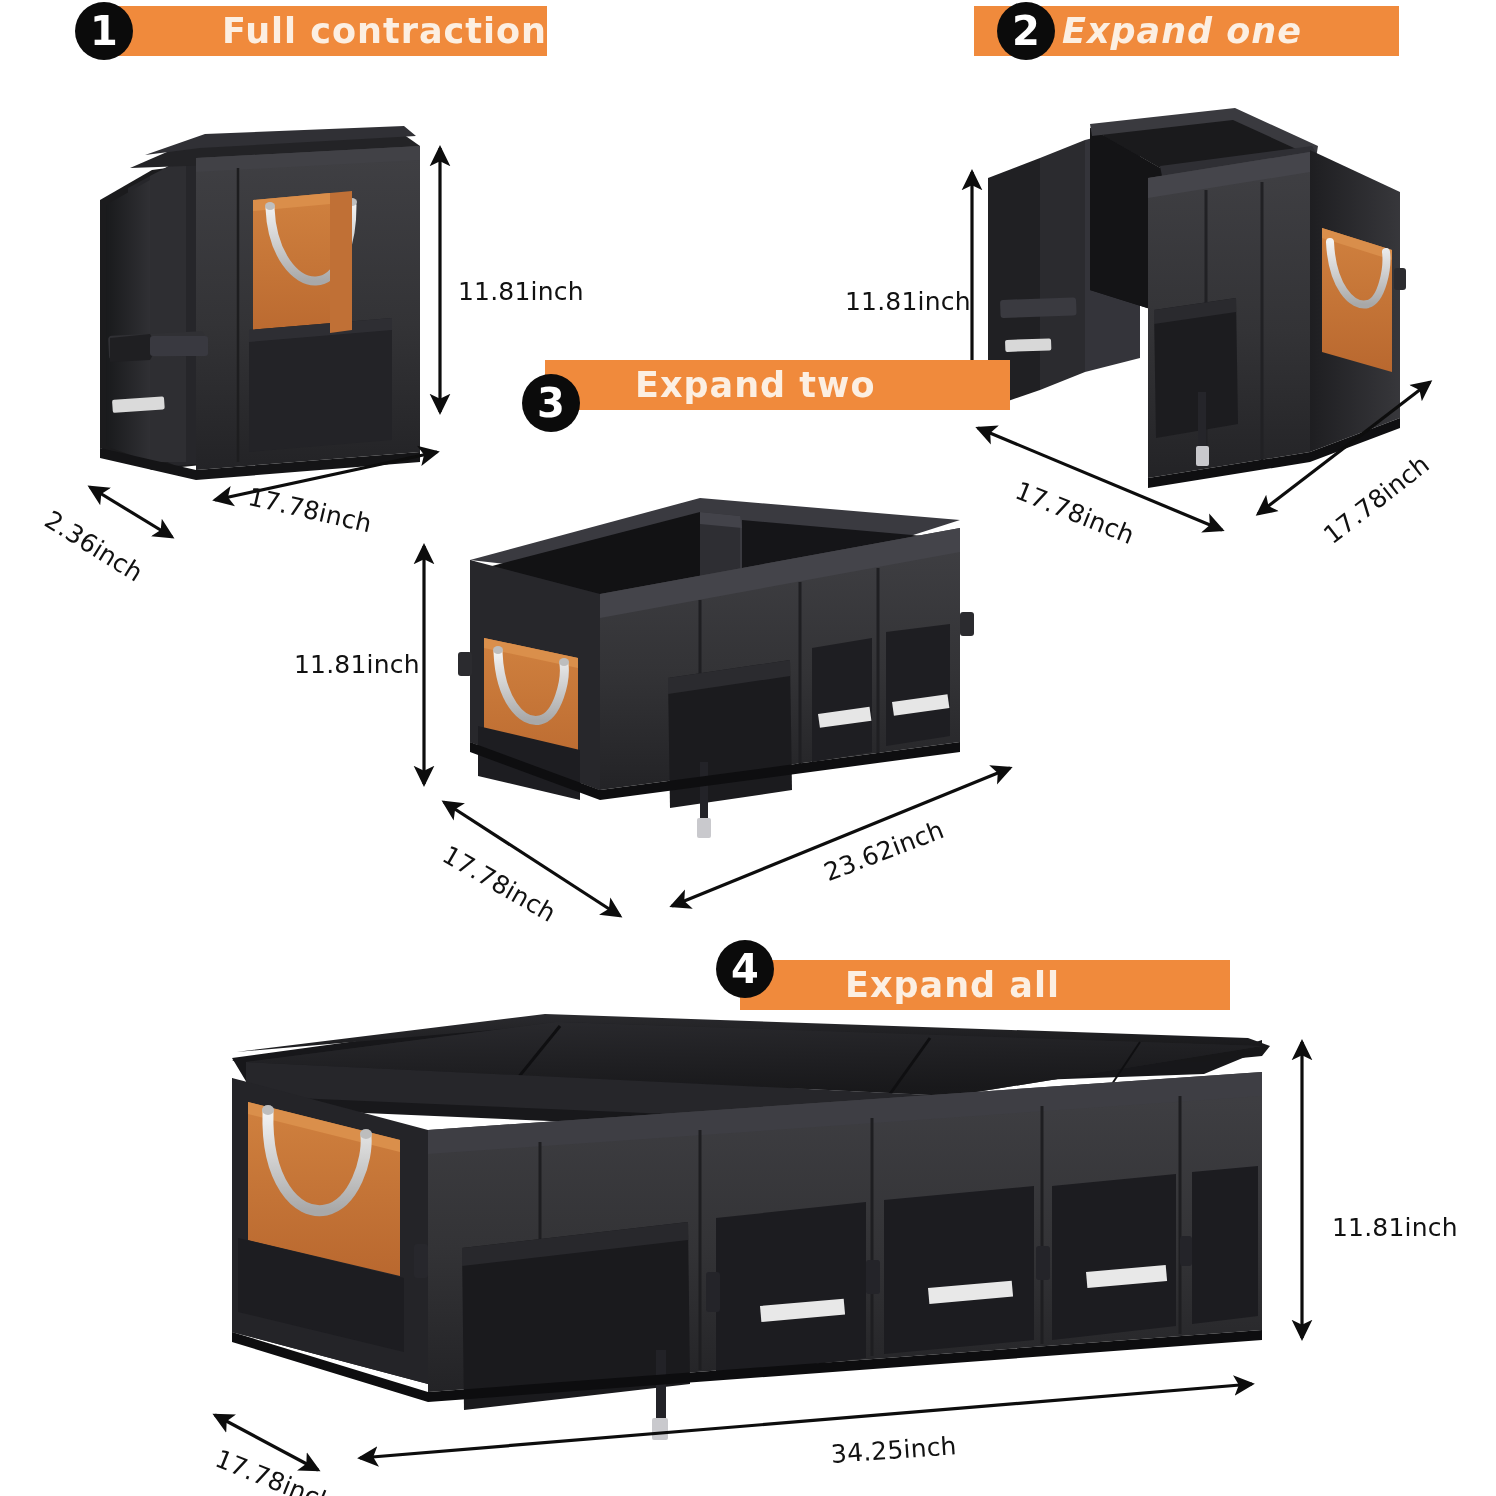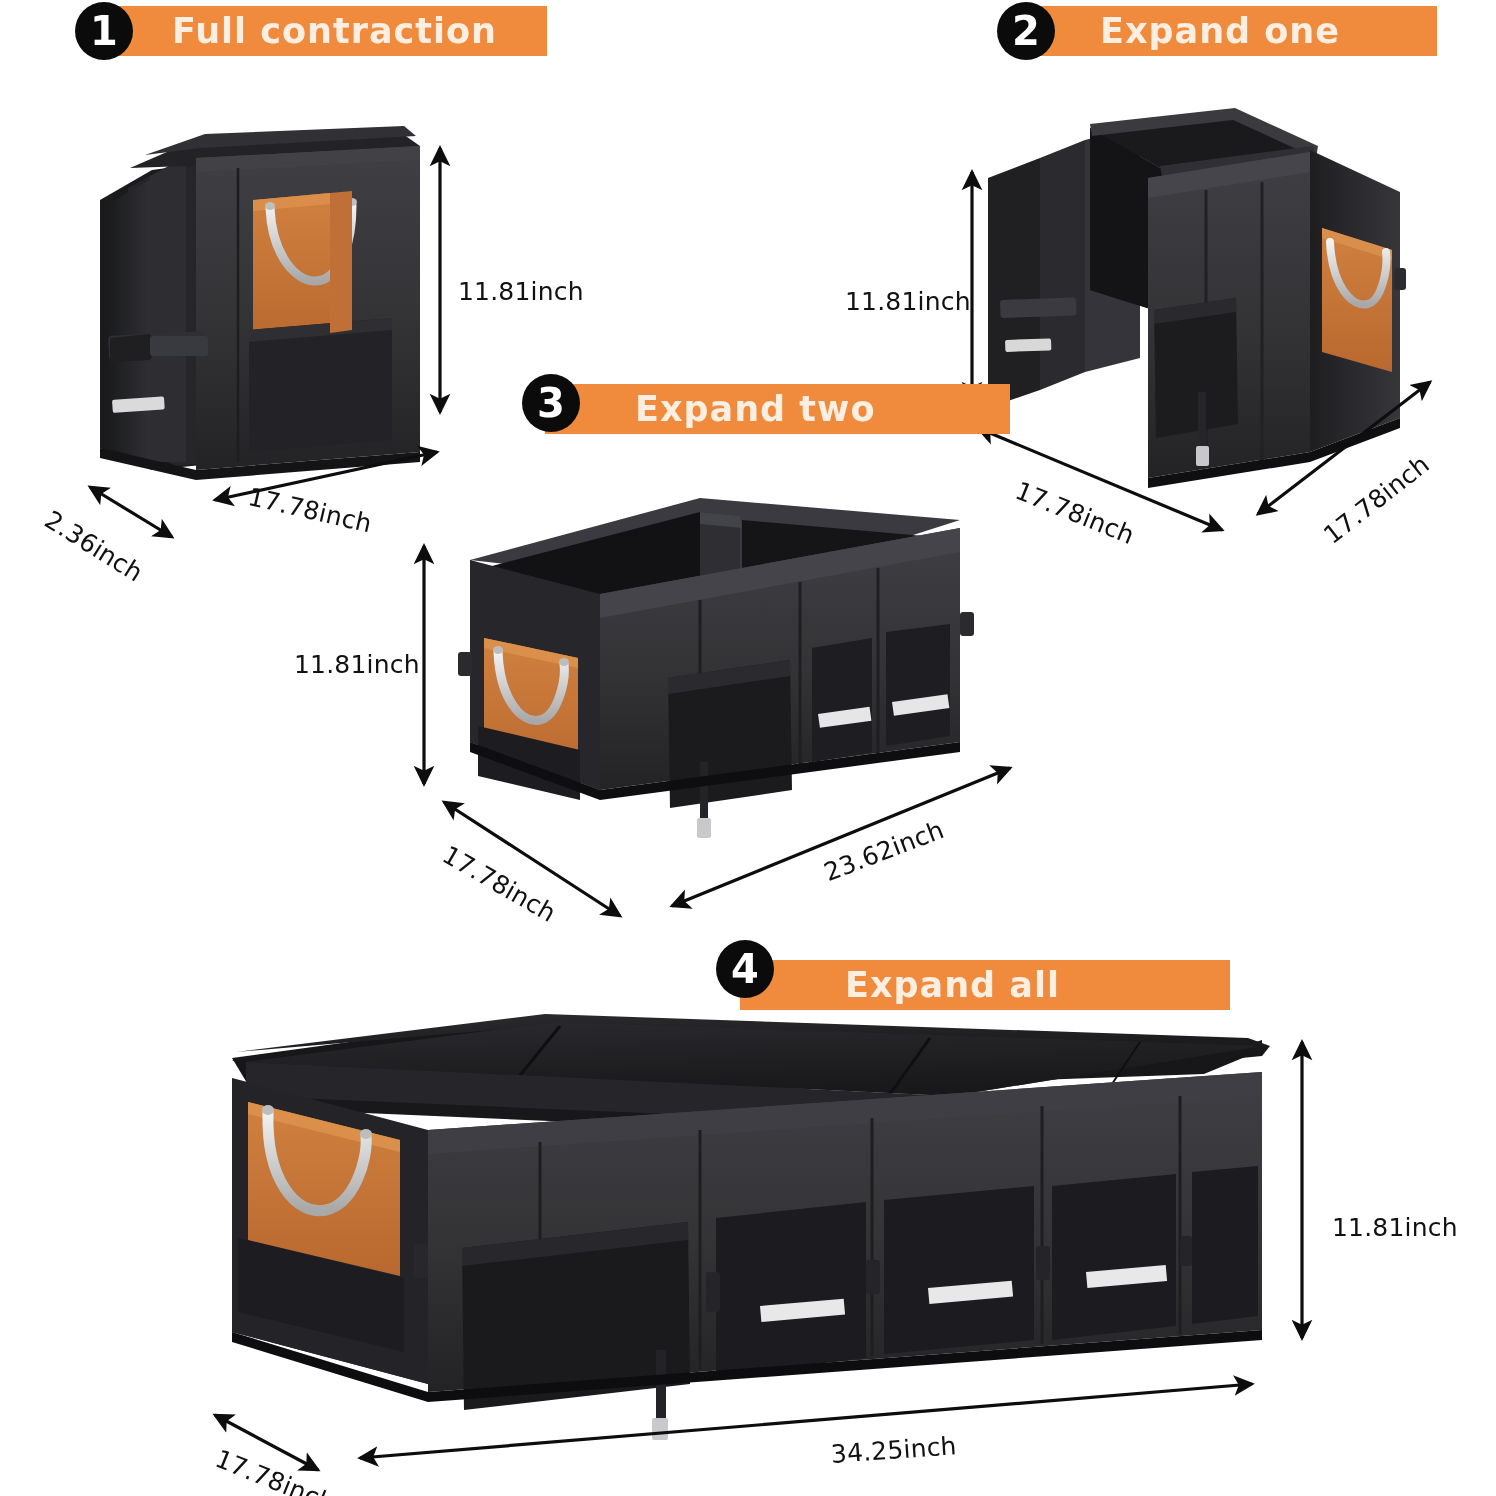--- a/index.html
+++ b/index.html
@@ -270,35 +270,35 @@
 
     <line class="arrowline" x1="424" y1="546" x2="424" y2="784" marker-start="url(#ah)" marker-end="url(#ah)"></line>
     <line class="arrowline" x1="444" y1="802" x2="620" y2="916" marker-start="url(#ah)" marker-end="url(#ah)"></line>
     <line class="arrowline" x1="672" y1="906" x2="1010" y2="768" marker-start="url(#ah)" marker-end="url(#ah)"></line>
 
     <line class="arrowline" x1="1302" y1="1042" x2="1302" y2="1338" marker-start="url(#ah)" marker-end="url(#ah)"></line>
     <line class="arrowline" x1="215" y1="1415" x2="318" y2="1470" marker-start="url(#ah)" marker-end="url(#ah)"></line>
     <line class="arrowline" x1="360" y1="1458" x2="1252" y2="1384" marker-start="url(#ah)" marker-end="url(#ah)"></line>
   </svg>
 
-  <div class="banner" style="left:100px;top:6px;width:375px;padding-left:72px;">
+  <div class="banner" style="left:100px;top:6px;width:375px;padding-left:72px;justify-content:flex-end;">
     <span class="btext">Full contraction</span>
   </div>
   <div class="badge" style="left:75px;top:2px;width:58px;height:58px;font-size:40px;">
     <span>1</span>
   </div>
 
-  <div class="banner" style="left:1012px;top:6px;width:337px;padding-left:88px;">
+  <div class="banner" style="left:974px;top:6px;width:337px;padding-left:88px;font-style:italic;">
     <span class="btext">Expand one</span>
   </div>
   <div class="badge" style="left:997px;top:2px;width:58px;height:58px;font-size:40px;">
     <span>2</span>
   </div>
 
-  <div class="banner" style="left:545px;top:384px;width:375px;padding-left:90px;">
+  <div class="banner" style="left:545px;top:360px;width:375px;padding-left:90px;">
     <span class="btext">Expand two</span>
   </div>
   <div class="badge" style="left:522px;top:374px;width:58px;height:58px;font-size:40px;">
     <span>3</span>
   </div>
 
   <div class="banner" style="left:740px;top:944px;width:385px;padding-left:105px;margin-top:16px;">
     <span class="btext">Expand all</span>
   </div>
   <div class="badge" style="left:716px;top:940px;width:58px;height:58px;font-size:40px;">

